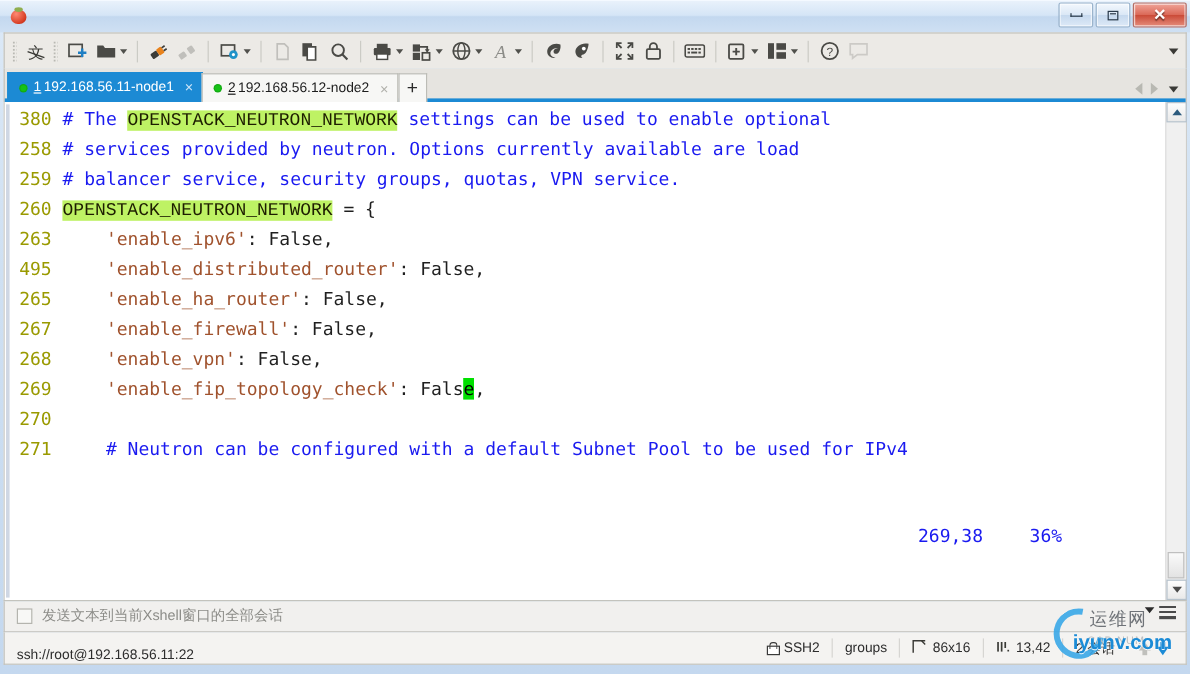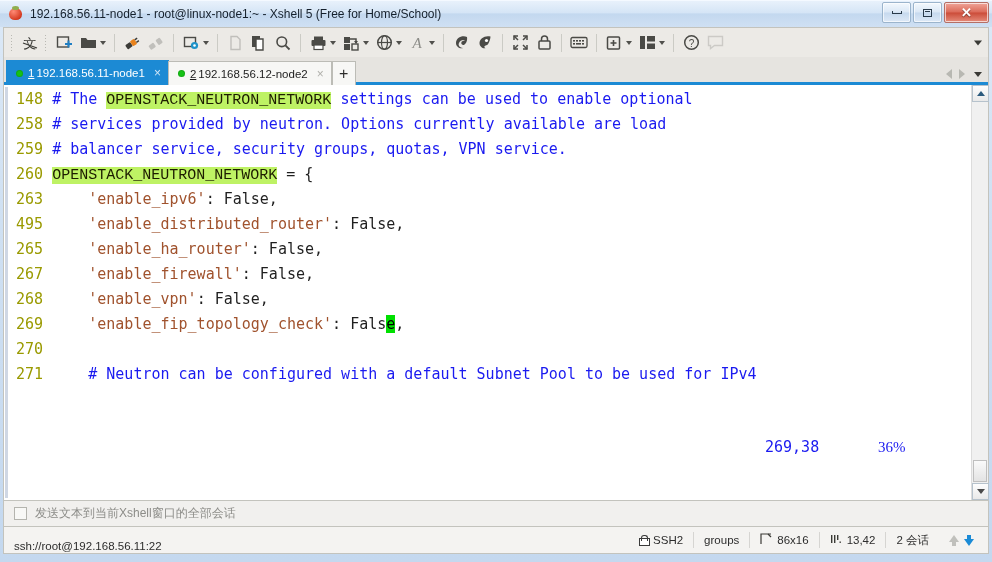--- a/index.html
+++ b/index.html
@@ -324,21 +324,20 @@
 </style>
 </head>
 <body>
 
 <div id="window">
 
   <div id="titlebar">
     <div id="app-icon">
         <div class="ball"></div>
       </div>
-    <div id="title-text">192.168.56.11-node1 - root@linux-node1:~ - Xshell 5 (Free for Home/School)</div>
     <div id="wincontrols">
       <div class="wbtn">
           <div class="gmin"></div>
         </div>
       <div class="wbtn">
           <div class="gmax"></div>
         </div>
       <div class="wbtn close">
         <span class="gclose">✕</span>
       </div>
@@ -614,34 +613,34 @@
       <span class="tnav-arrow left"></span>
       <span class="tnav-arrow right"></span>
       <span class="tnav-down"></span>
     </div>
   </div>
 
   <div id="term-wrap">
     <div id="term-left-rail"></div>
     <div id="term">
       <div id="term-lines">
-          <div class="trow"><span class="lnum">148 </span><span class="cm"># The </span><span class="hl">OPENSTACK_NEUTRON_NETWORK</span><span class="cm"> settings can be used to enable optional</span></div>
+          <div class="trow"><span class="lnum">380 </span><span class="cm"># The </span><span class="hl">OPENSTACK_NEUTRON_NETWORK</span><span class="cm"> settings can be used to enable optional</span></div>
           <div class="trow"><span class="lnum">258 </span><span class="cm"># services provided by neutron. Options currently available are load</span></div>
           <div class="trow"><span class="lnum">259 </span><span class="cm"># balancer service, security groups, quotas, VPN service.</span></div>
           <div class="trow"><span class="lnum">260 </span><span class="hl">OPENSTACK_NEUTRON_NETWORK</span><span class="pl"> = {</span></div>
           <div class="trow"><span class="lnum">263 </span><span class="str">    'enable_ipv6'</span><span class="pl">: False,</span></div>
           <div class="trow"><span class="lnum">495 </span><span class="str">    'enable_distributed_router'</span><span class="pl">: False,</span></div>
           <div class="trow"><span class="lnum">265 </span><span class="str">    'enable_ha_router'</span><span class="pl">: False,</span></div>
           <div class="trow"><span class="lnum">267 </span><span class="str">    'enable_firewall'</span><span class="pl">: False,</span></div>
           <div class="trow"><span class="lnum">268 </span><span class="str">    'enable_vpn'</span><span class="pl">: False,</span></div>
           <div class="trow"><span class="lnum">269 </span><span class="str">    'enable_fip_topology_check'</span><span class="pl">: Fals</span><span class="cursor">e</span><span class="pl">,</span></div>
           <div class="trow"><span class="lnum">270 </span></div>
           <div class="trow"><span class="lnum">271 </span><span class="cm">    # Neutron can be configured with a default Subnet Pool to be used for IPv4</span></div>
         </div>
-      <div id="vim-status"><span style="position: absolute; left: 755px;">269,38</span><span style="position: absolute; left: 868px; font-family: Liberation Serif, serif;">36%</span></div>
+      <div id="vim-status"><span style="position: absolute; left: 755px;">269,38</span><span style="position: absolute; left: 848px;">36%</span></div>
     </div>
     <div id="term-scroll">
       <div class="sb-btn">
           <span class="sb-up"></span>
         </div>
       <div class="sb-btn">
           <span class="sb-dn"></span>
         </div>
       <div id="sb-thumb"></div>
     </div>
@@ -694,15 +693,23 @@
           <span class="arr-up"></span>
             <span class="arr-up-stem"></span>
         </span>
         <span class="arrwrap">
           <span class="arr-dn-stem"></span>
             <span class="arr-dn"></span>
         </span>
       </div>
     </div>
 
+    <div id="watermark">
+      <div id="wm-ring"></div>
+      <div id="wm-cn">运维网</div>
+      <div id="wm-caps">CAP NUM</div>
+      <div id="wm-en">iyunv.com</div>
+      <div id="wm-caret"></div>
+      <div id="wm-menu"></div>
+    </div>
   </div>
 
 </div>
 
 </body></html>

